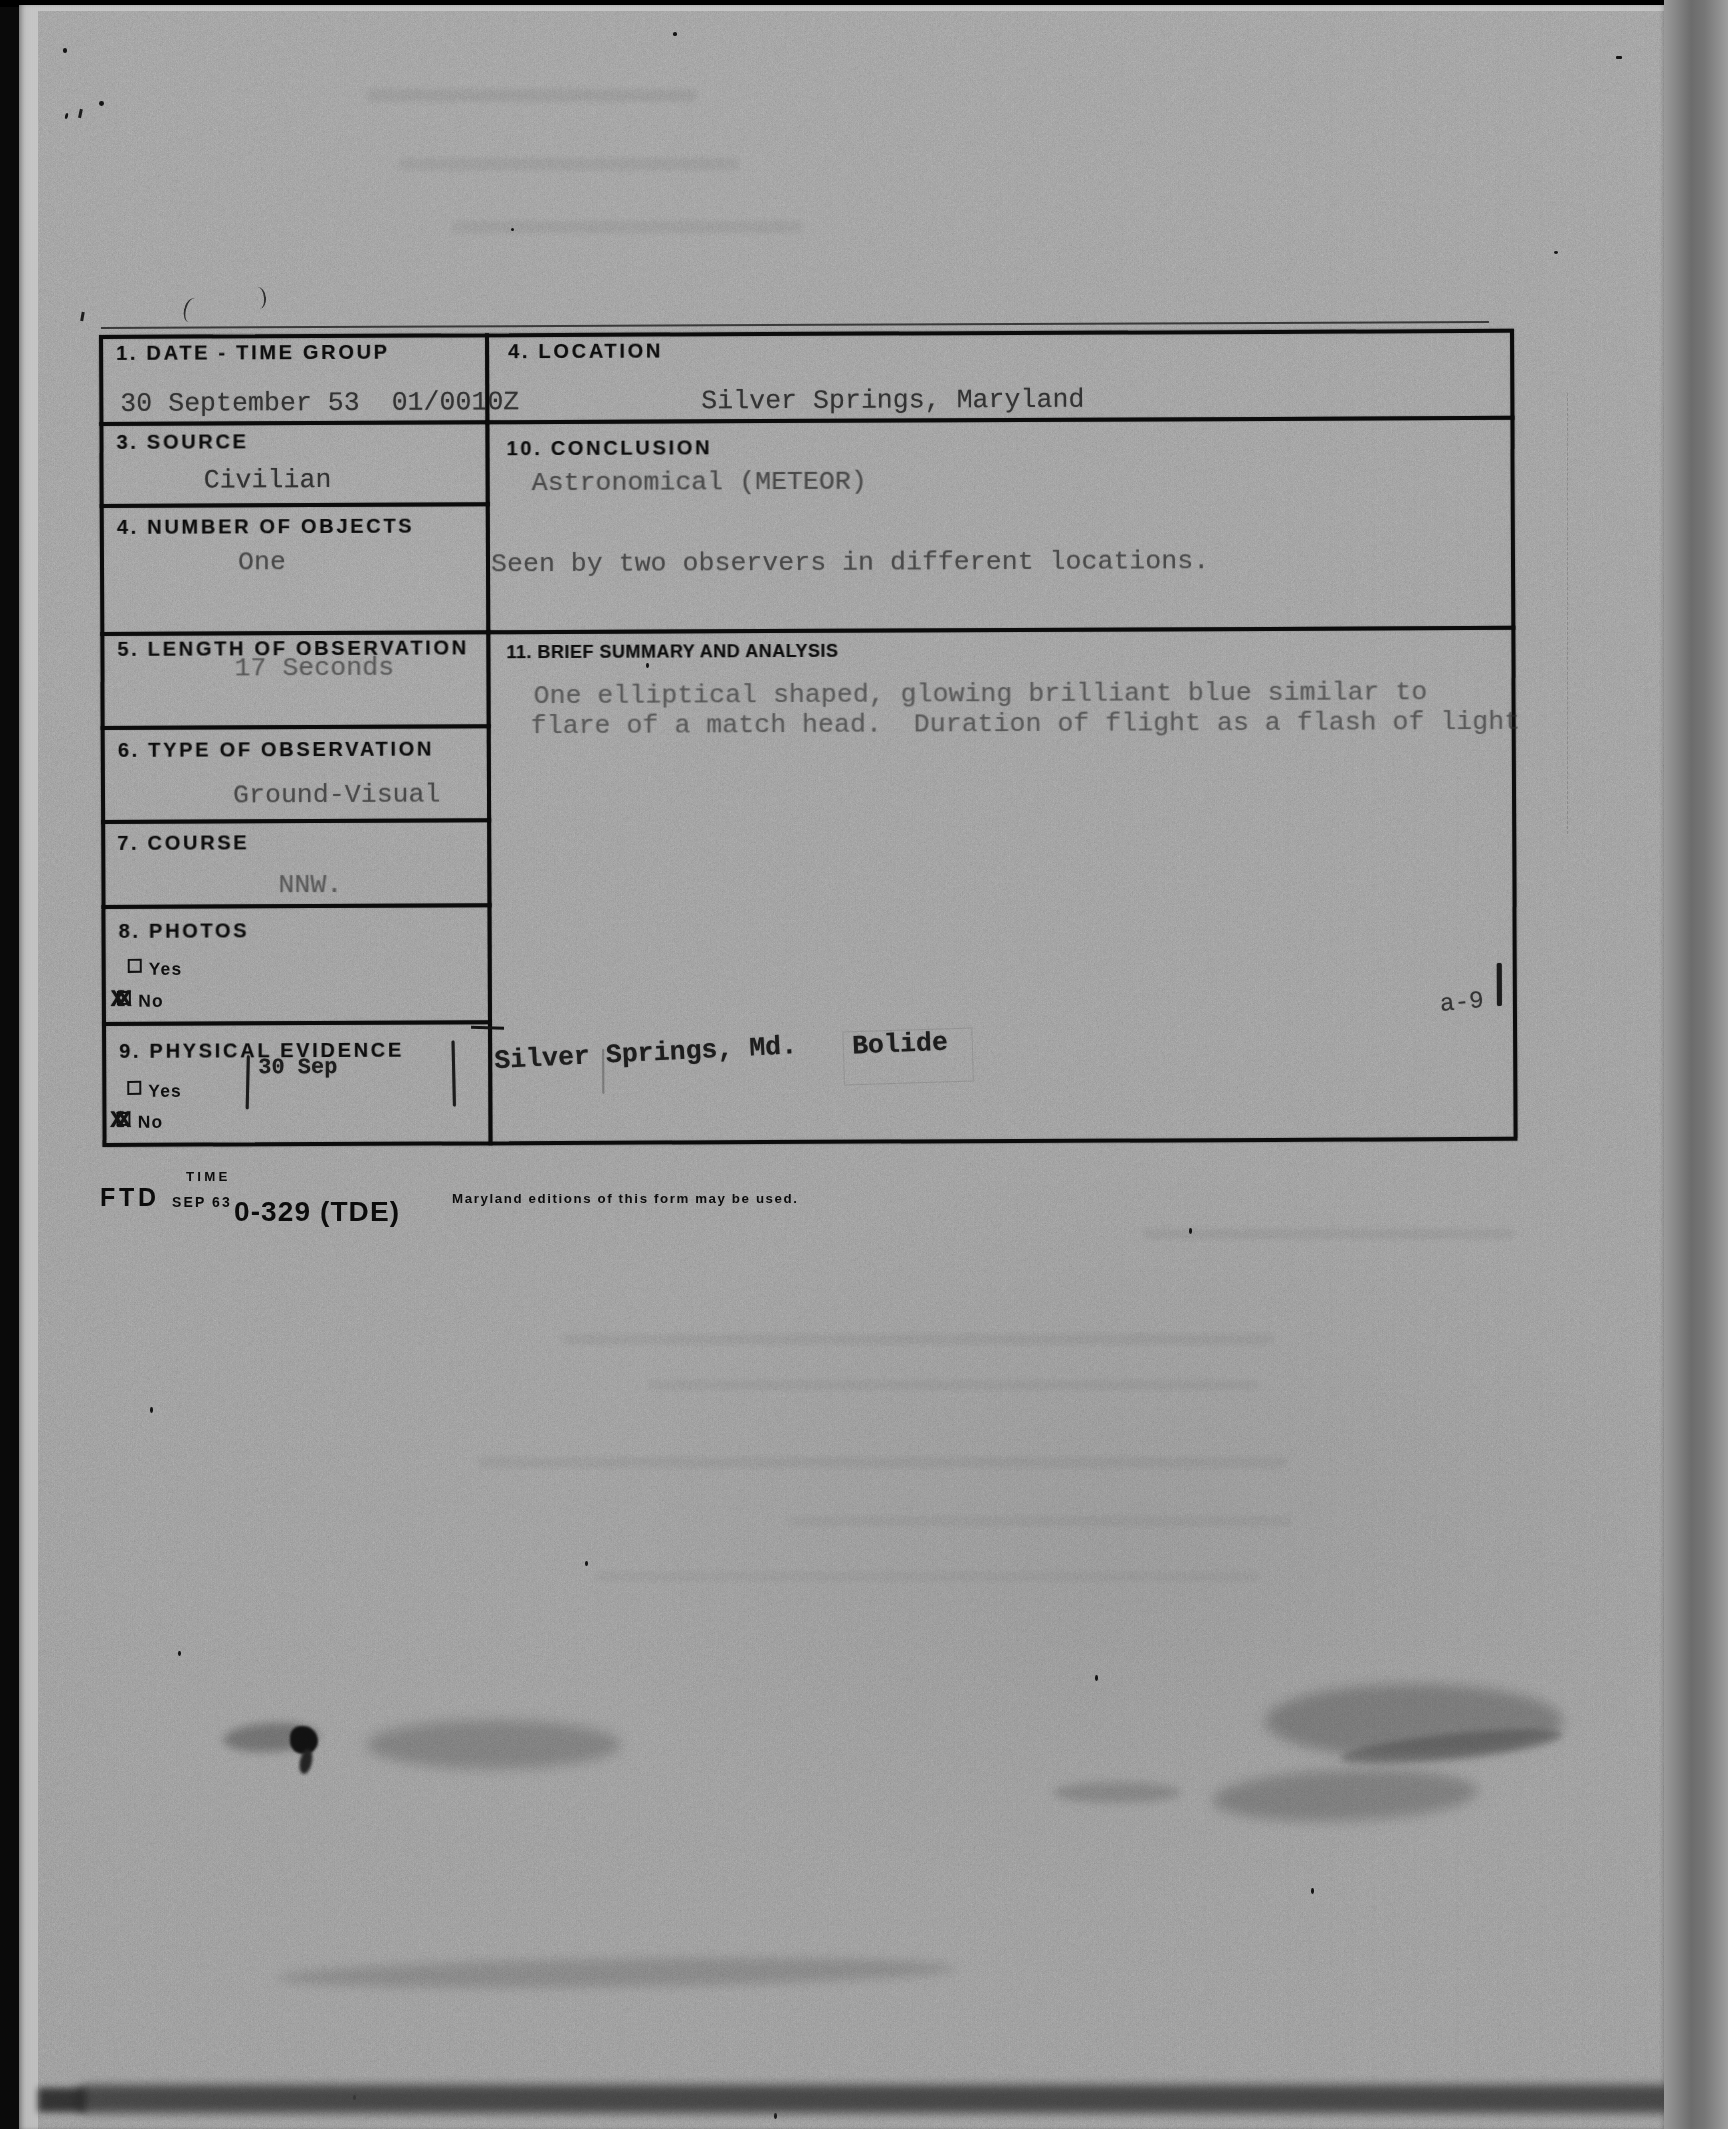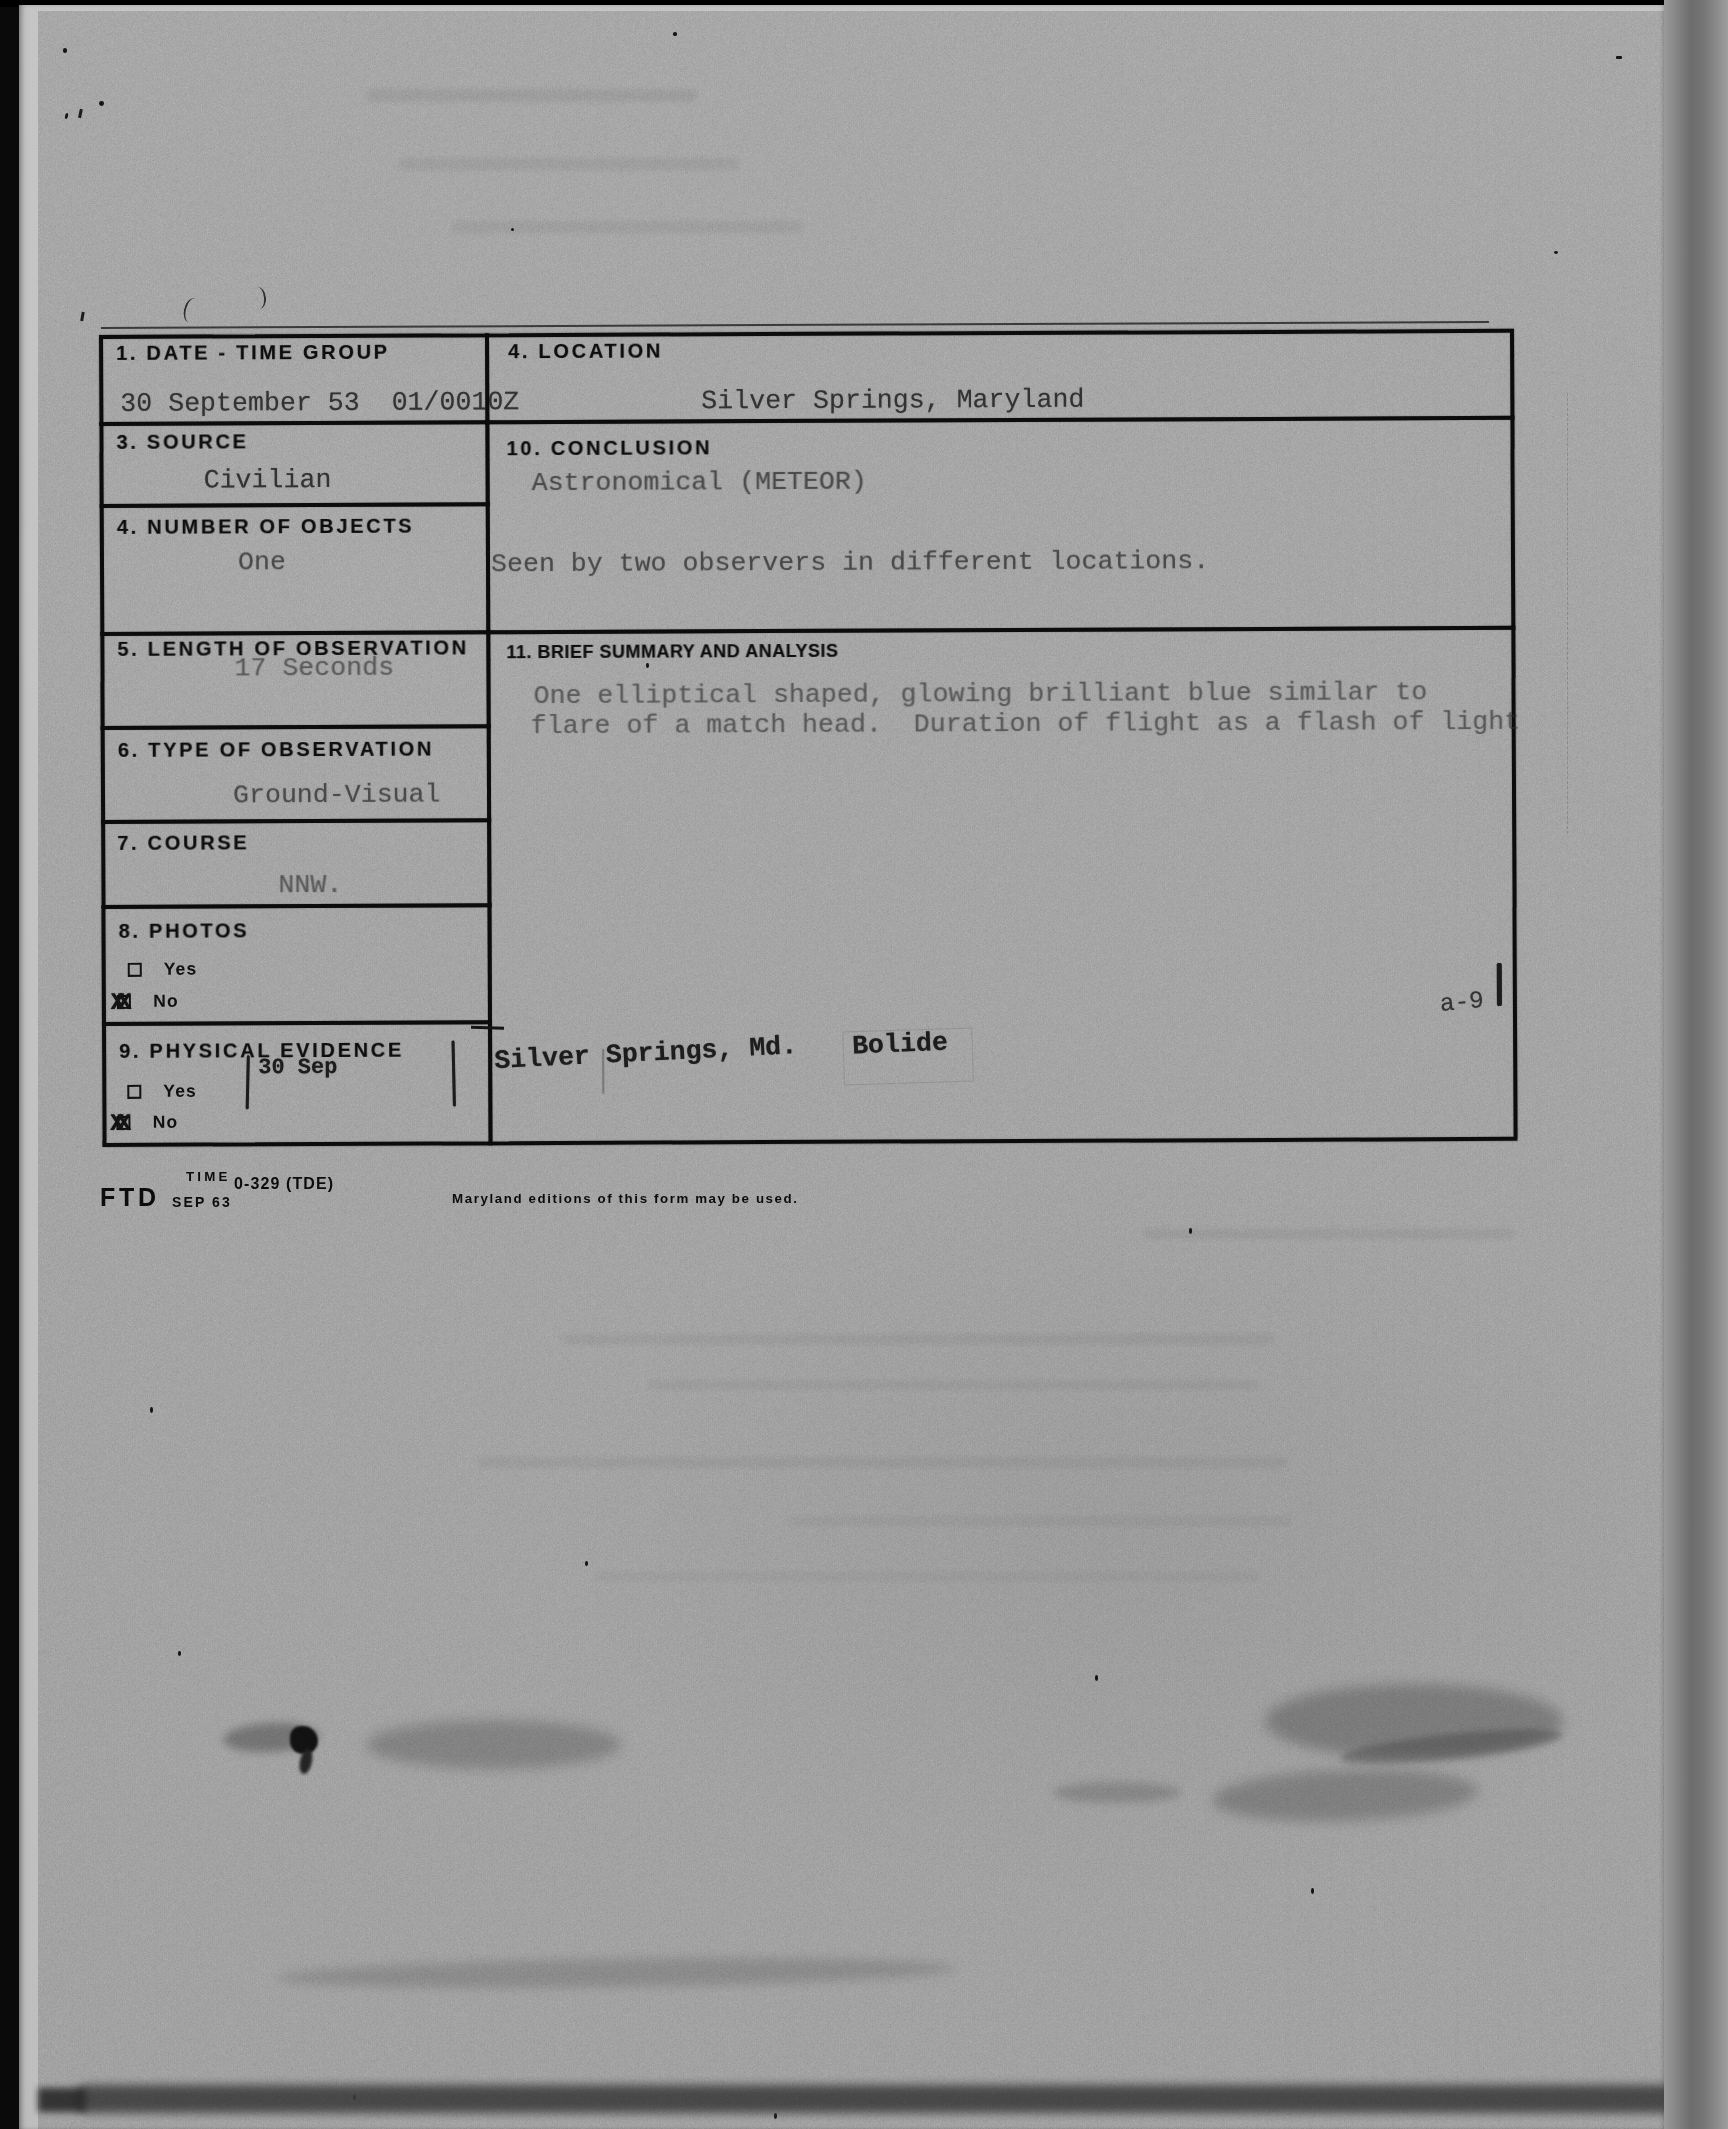--- a/index.html
+++ b/index.html
@@ -59,37 +59,37 @@
   }
   .lbl.small{font-size:18px;letter-spacing:0.5px;}
   .typed{
     position:absolute;font-family:"Liberation Mono",monospace;font-size:26.6px;line-height:1.1;
     color:#2b2b2b;white-space:pre;text-shadow:0 0 1.1px rgba(25,25,25,.4);
   }
   .typed.f1{color:rgba(35,35,35,.8);}
   .typed.f2{color:rgba(45,45,45,.58);filter:blur(0.3px);}
   .typed.f3{color:rgba(55,55,55,.42);filter:blur(0.4px);}
   .typed.dark{color:#1d1d1d;font-weight:bold;text-shadow:0 0 1.1px rgba(10,10,10,.5);}
-  .chk{position:absolute;display:flex;align-items:center;gap:22px;}
+  .chk{position:absolute;display:flex;gap:7px;}
   .box{width:14px;height:14px;border:2.7px solid #121212;box-sizing:border-box;position:relative;flex:none;}
   .box .xmark{
     position:absolute;left:-8.5px;top:-6.4px;font-family:"Liberation Mono",monospace;
     font-size:23.4px;font-weight:bold;color:#141414;letter-spacing:-7.4px;text-shadow:0 0 1.1px #000;
   }
   .yn{font-family:"Liberation Sans",sans-serif;font-weight:bold;font-size:17.5px;color:#101010;letter-spacing:1.1px;}
   .stroke-v{position:absolute;width:3.2px;background:#1c1c1c;border-radius:1.6px;box-shadow:0 0 1.1px rgba(0,0,0,.4);}
   .tickline{position:absolute;background:#141414;}
   .faint-box{position:absolute;border:1.6px solid rgba(30,30,30,.13);}
   
   .footer{position:absolute;left:100px;top:1169px;width:904px;height:53px;}
   .footer span{position:absolute;font-family:"Liberation Sans",sans-serif;font-weight:bold;color:#0c0c0c;white-space:nowrap;}
   .f-form{left:86px;top:0;font-size:13.3px;letter-spacing:3.2px;}
   .f-ftd{left:0;top:14px;font-size:25px;letter-spacing:3.7px;}
   .f-date{left:72px;top:24.5px;font-size:14px;letter-spacing:2.1px;}
-  .f-num{left:134px;top:6px;font-size:16px;letter-spacing:1.1px;}
+  .f-num{left:134px;top:27px;font-size:28px;letter-spacing:1.1px;}
   .f-note{left:352px;top:22px;font-size:13.3px;letter-spacing:1.6px;filter:blur(0.4px);}
 </style>
 </head>
 <body>
 
 <div class="top-band"></div>
 
 <div class="page">
 
   <div class="ghost" style="left:348px;top:84px;width:330px;height:12.8px;opacity:.06;"></div>

